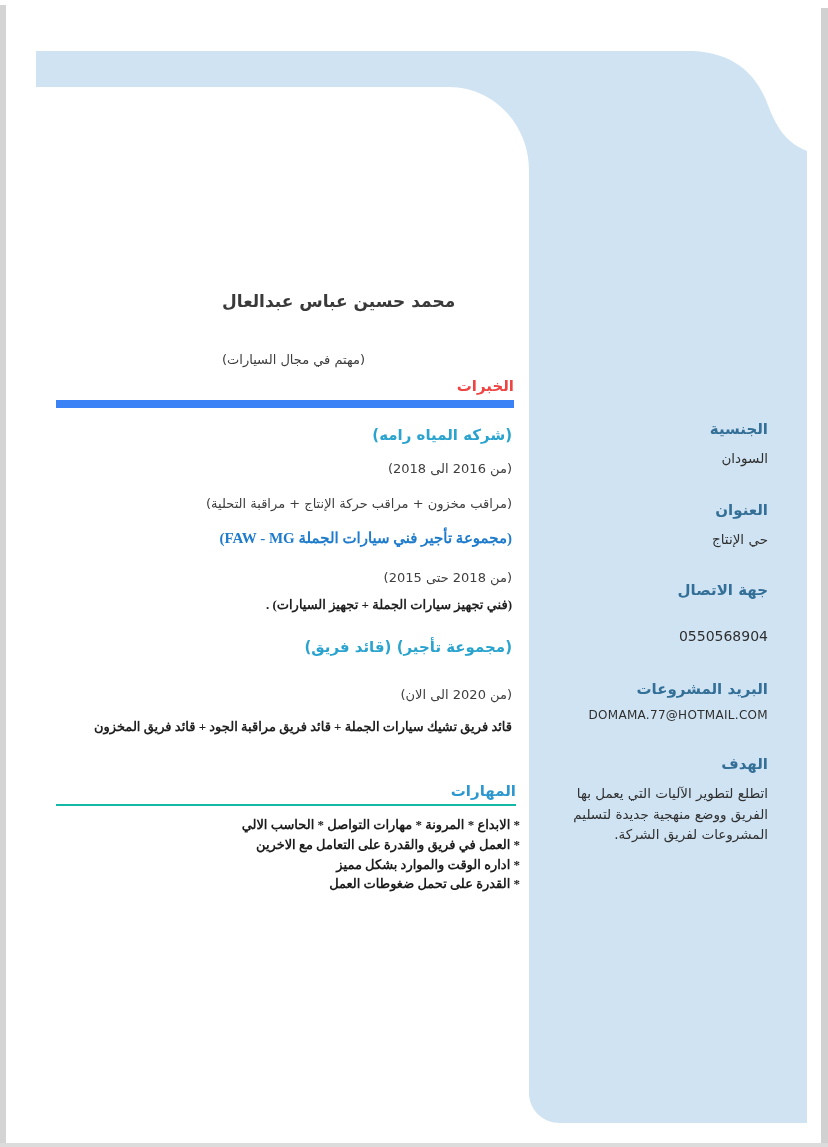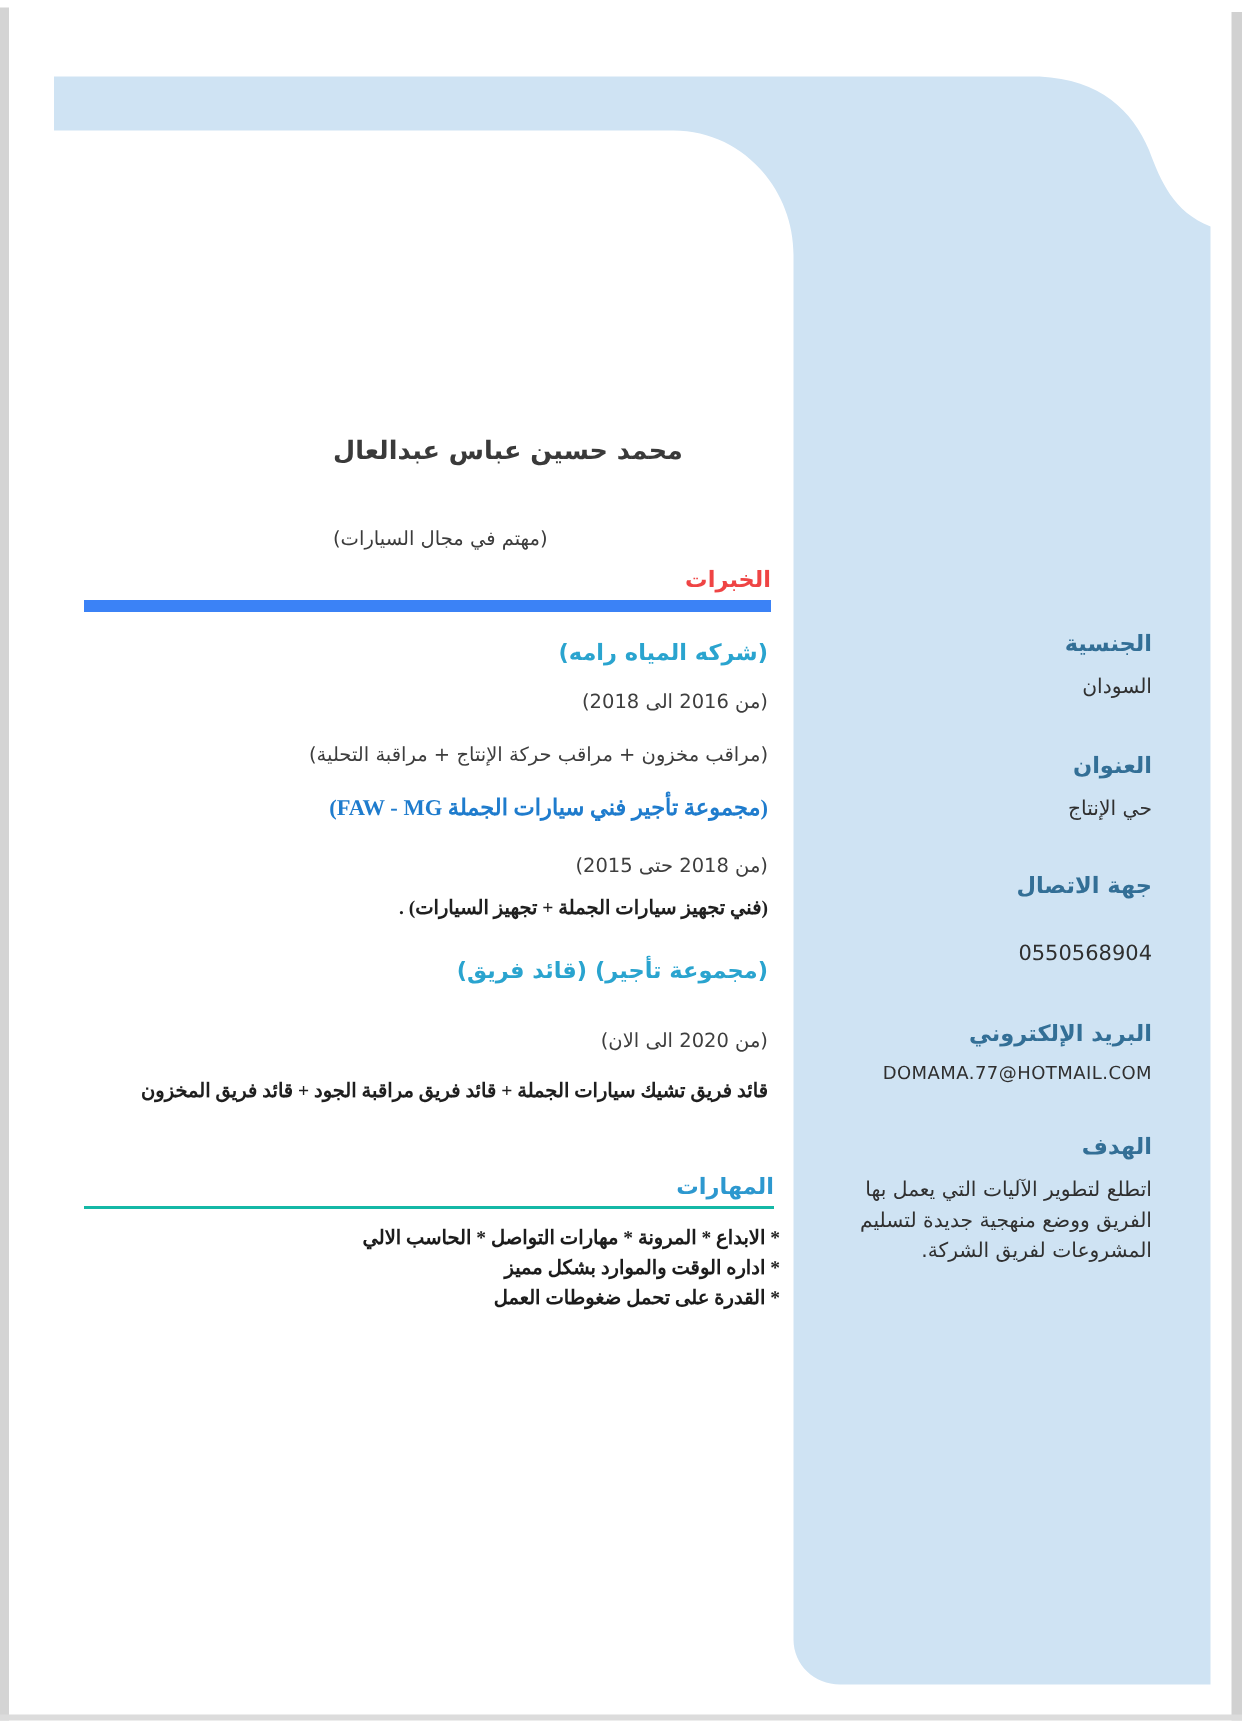--- a/index.html
+++ b/index.html
@@ -85,30 +85,31 @@
 <div class="abs entry t-period rtl" style="top:570px">(من 2018 حتى 2015)</div>
 <div class="abs entry t-desc-bold rtl" style="top:597px">(فني تجهيز سيارات الجملة + تجهيز السيارات) .</div>
 
 <div class="abs entry t-cyan rtl" style="top:638px">(مجموعة تأجير) (قائد فريق)</div>
 <div class="abs entry t-period rtl" style="top:687px">(من 2020 الى الان)</div>
 <div class="abs entry t-desc-bold rtl" style="top:719px">قائد فريق تشيك سيارات الجملة + قائد فريق مراقبة الجود + قائد فريق المخزون</div>
 
 <div class="abs skills-head">المهارات</div>
 <div class="abs skills">
   <div>* الابداع * المرونة * مهارات التواصل * الحاسب الالي</div>
+  <div>* العمل في فريق والقدرة على التعامل مع الاخرين</div>
   <div>* اداره الوقت والموارد بشكل مميز</div>
   <div>* القدرة على تحمل ضغوطات العمل</div>
 </div>
 
 <div class="abs side-label rtl" style="top:420px">الجنسية</div>
 <div class="abs side-value rtl" style="top:450px">السودان</div>
 
 <div class="abs side-label rtl" style="top:501px">العنوان</div>
 <div class="abs side-value rtl" style="top:531px">حي الإنتاج</div>
 
 <div class="abs side-label rtl" style="top:581px">جهة الاتصال</div>
 <div class="abs side-latin phone">0550568904</div>
 
-<div class="abs side-label rtl" style="top:680px">البريد الإلكتروني</div>
+<div class="abs side-label rtl" style="top:680px">البريد المشروعات</div>
 <div class="abs side-latin email">DOMAMA.77@HOTMAIL.COM</div>
 
 <div class="abs side-label rtl" style="top:755px">الهدف</div>
 <div class="objective">اتطلع لتطوير الآليات التي يعمل بها الفريق ووضع منهجية جديدة لتسليم المشروعات لفريق الشركة.</div>
 
 </body></html>

